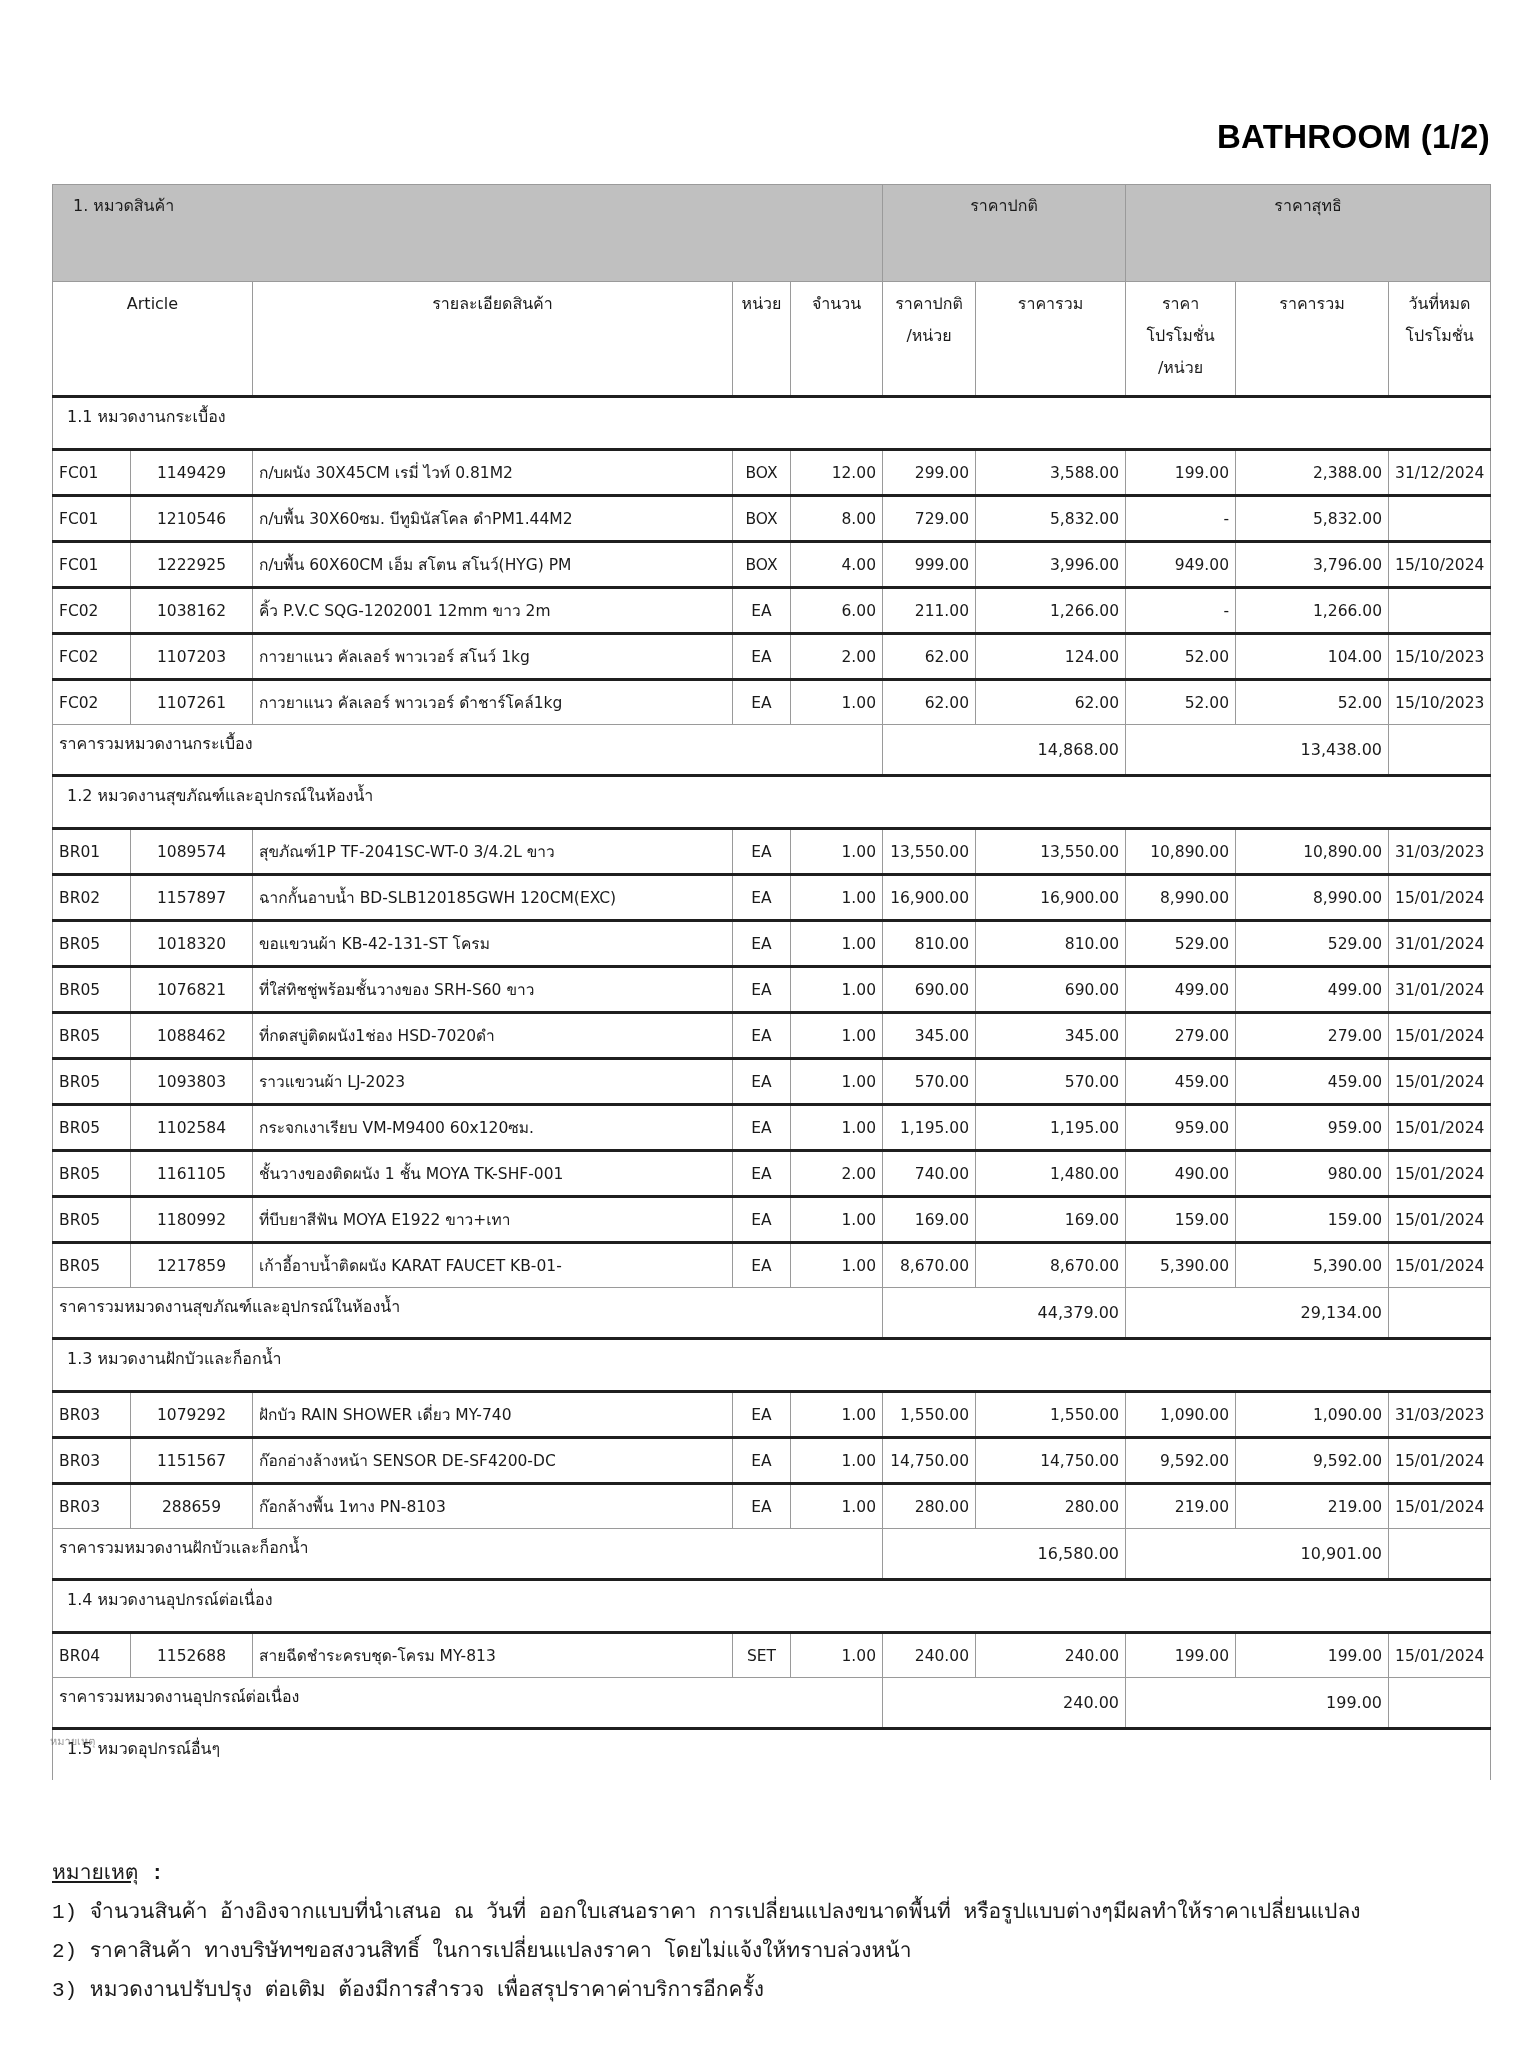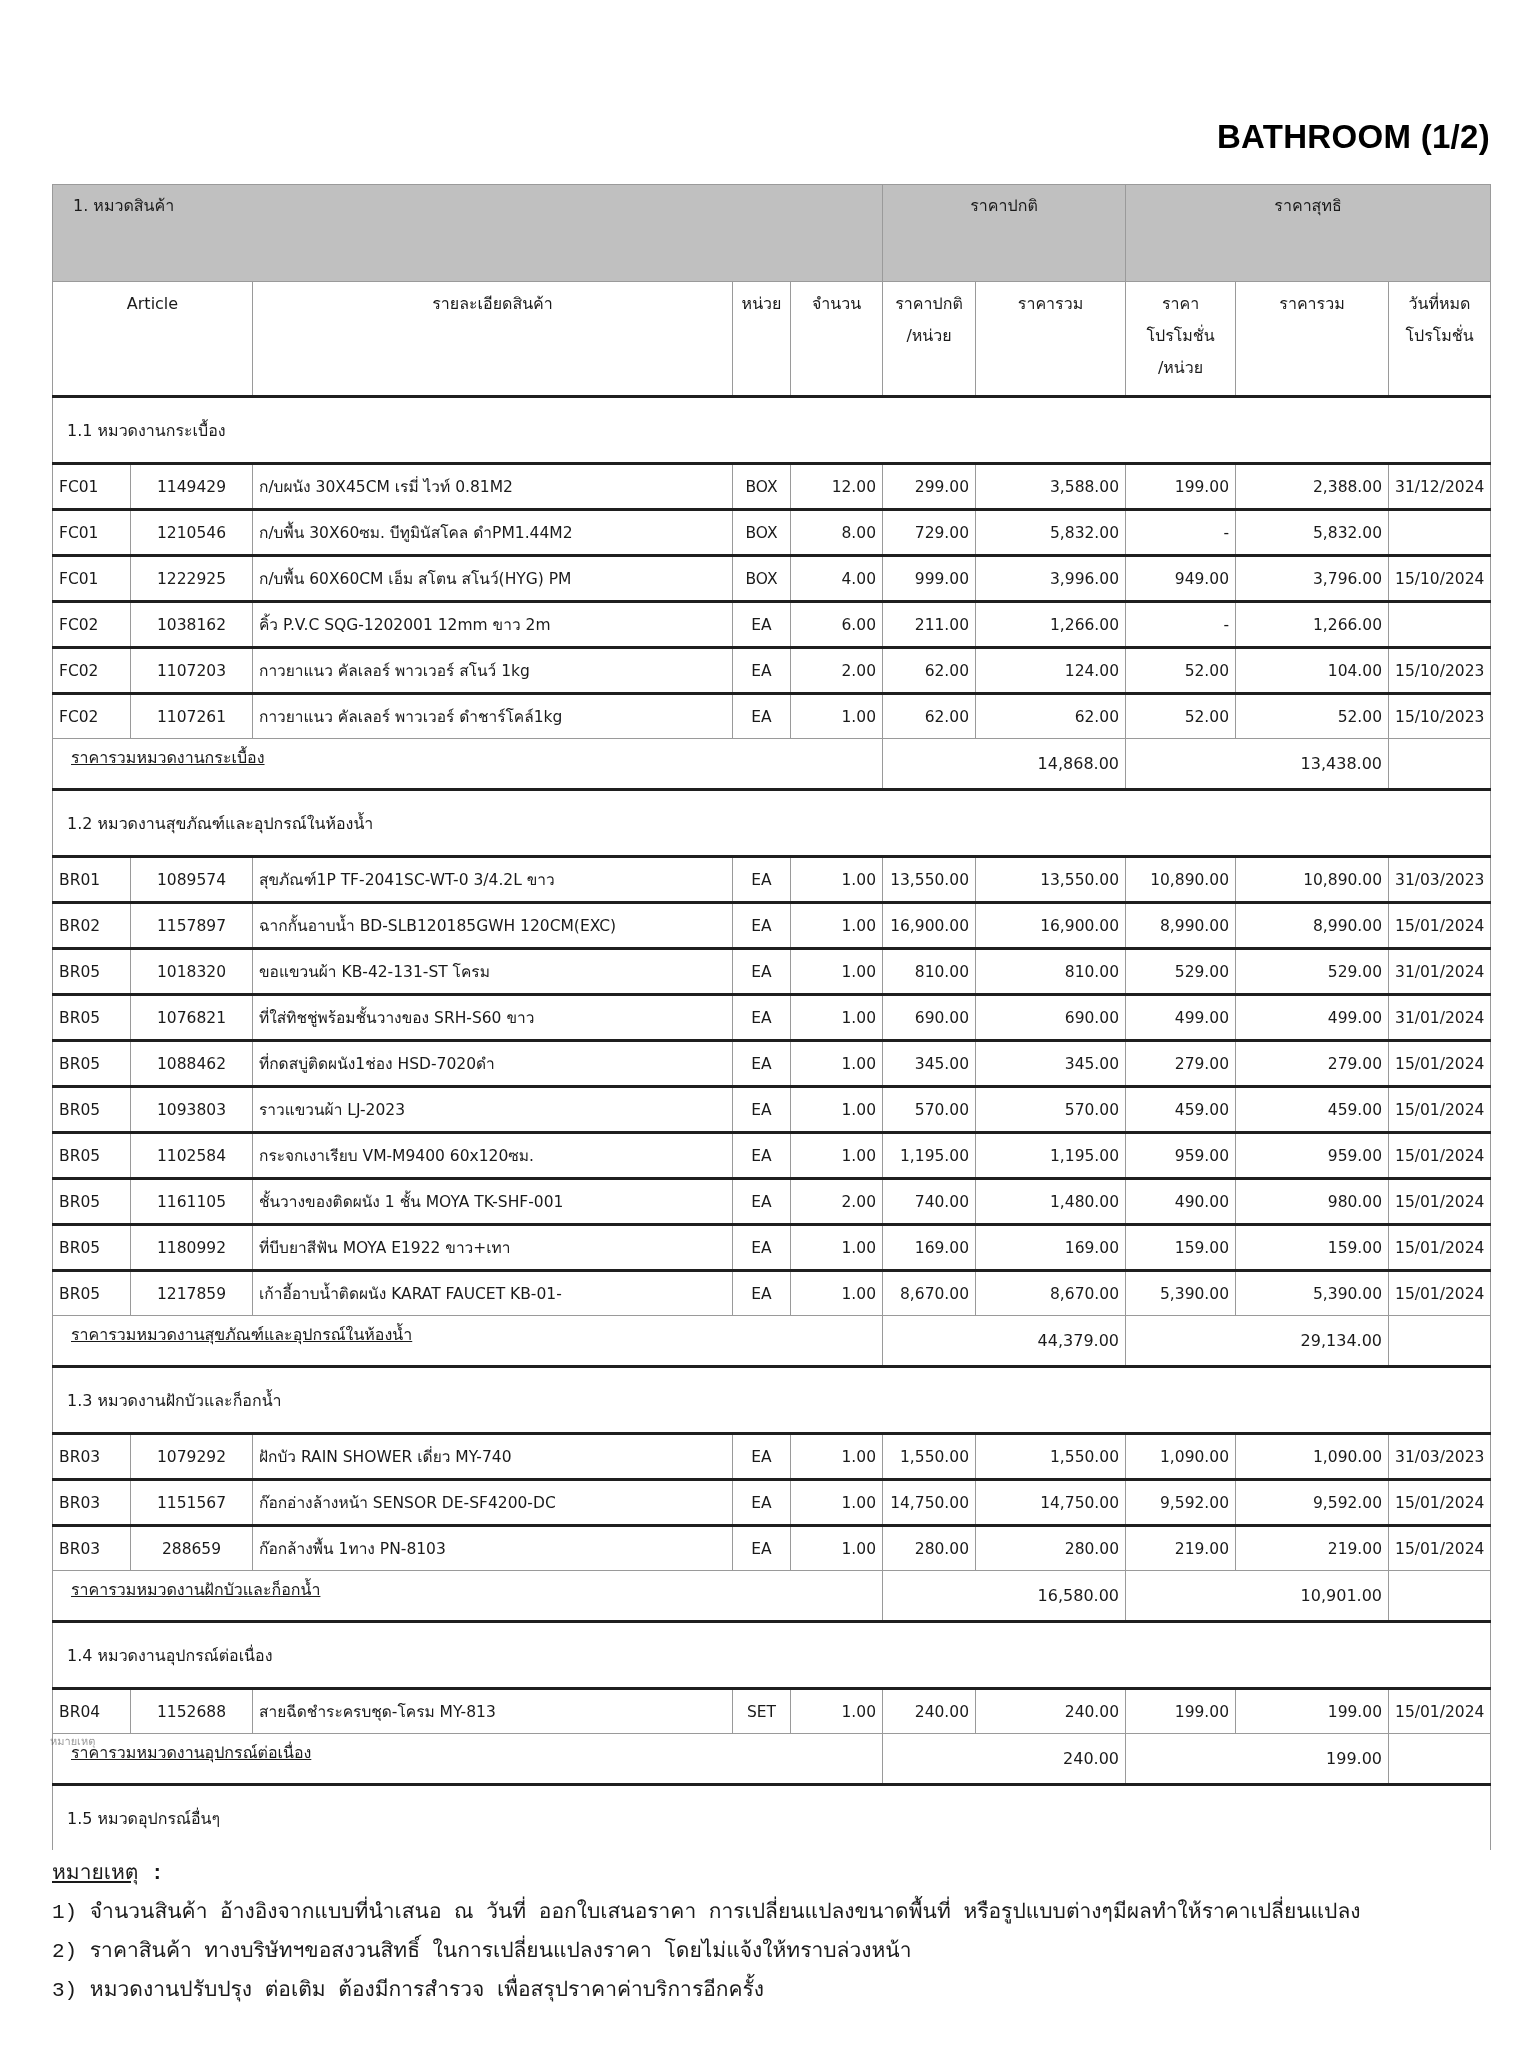--- a/index.html
+++ b/index.html
@@ -5,25 +5,25 @@
   html, body { margin:0; padding:0; background:#ffffff; }
   body { width:1536px; height:2048px; position:relative; overflow:hidden;
          font-family:"DejaVu Sans", "Liberation Sans", sans-serif; color:#1a1a1a; }
   .title { position:absolute; right:46px; top:118px; font-family:"Liberation Sans", sans-serif;
            font-weight:bold; font-size:33px; color:#000; letter-spacing:0.3px; }
   table.quote { position:absolute; left:52px; top:184px; width:1438px; border-collapse:collapse;
                 table-layout:fixed; font-size:15.5px; }
   table.quote td { border:1px solid #9a9a9a; padding:0 6px; vertical-align:middle; white-space:nowrap; overflow:hidden; }
   tr.band td { background:#c0c0c0; height:88px; vertical-align:top; padding-top:8px; font-size:16px; }
   tr.colhead td { height:107px; vertical-align:top; padding-top:6px; text-align:center; line-height:32px; font-size:16px;margin-top:10px; }
-  tr.section td { height:44px; padding-left:14px; vertical-align:top; padding-top:20px; font-size:16px;
+  tr.section td { height:44px; padding-left:14px; vertical-align:top; padding-top:6px; font-size:16px;
                   border-top:3px solid #1f1f1f; }
   tr.item td { height:43px; border-top:3px solid #1f1f1f; }
   tr.subtotal td { height:43px; font-size:16px; }
-  tr.subtotal td.lbl { padding-left:18px; vertical-align:top; padding-top:6px;text-decoration:underline; }
+  tr.subtotal td.lbl { padding-left:6px; vertical-align:top; padding-top:6px; }
   .c { text-align:center; }
   .r { text-align:right; }
   .l { text-align:left; }
   td.ver { padding-left:14px; }
   .cut-row td { border-bottom:none !important; }
   .trail { position:absolute; left:50px; top:1732px; font-size:11px; color:#555; opacity:0.6; }
   .notes { position:absolute; left:52px; top:1854px; font-family:Liberation Mono, monospace; font-size:21px;
            color:#1a1a1a; line-height:39px; }
   .notes .head { text-decoration:underline; }
   .notes .colon { font-weight:bold; }

